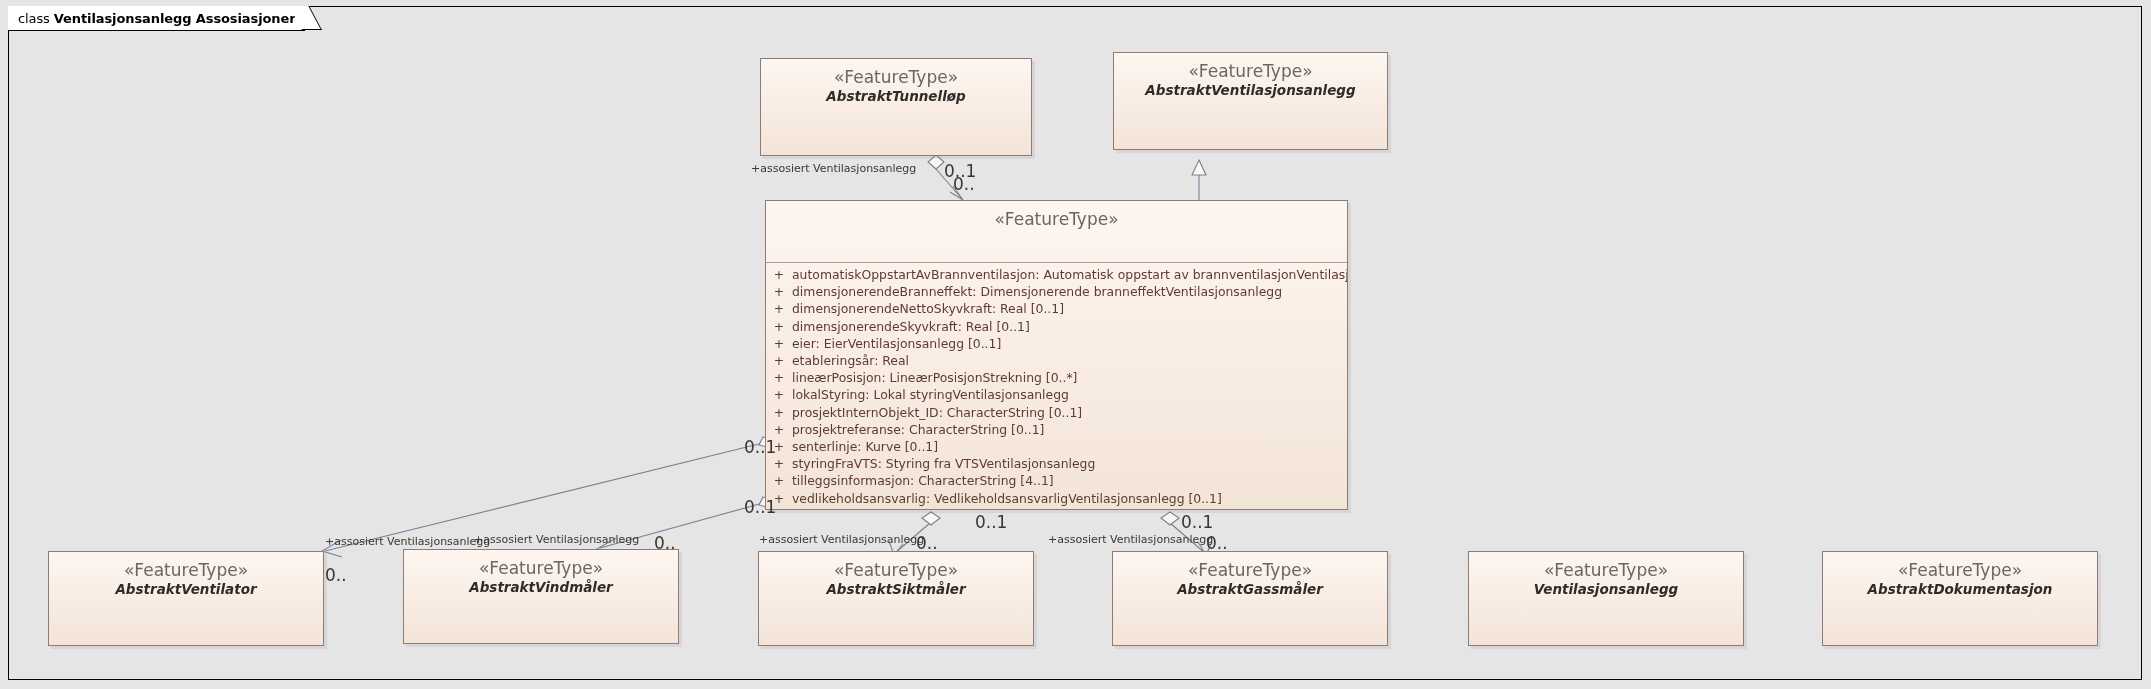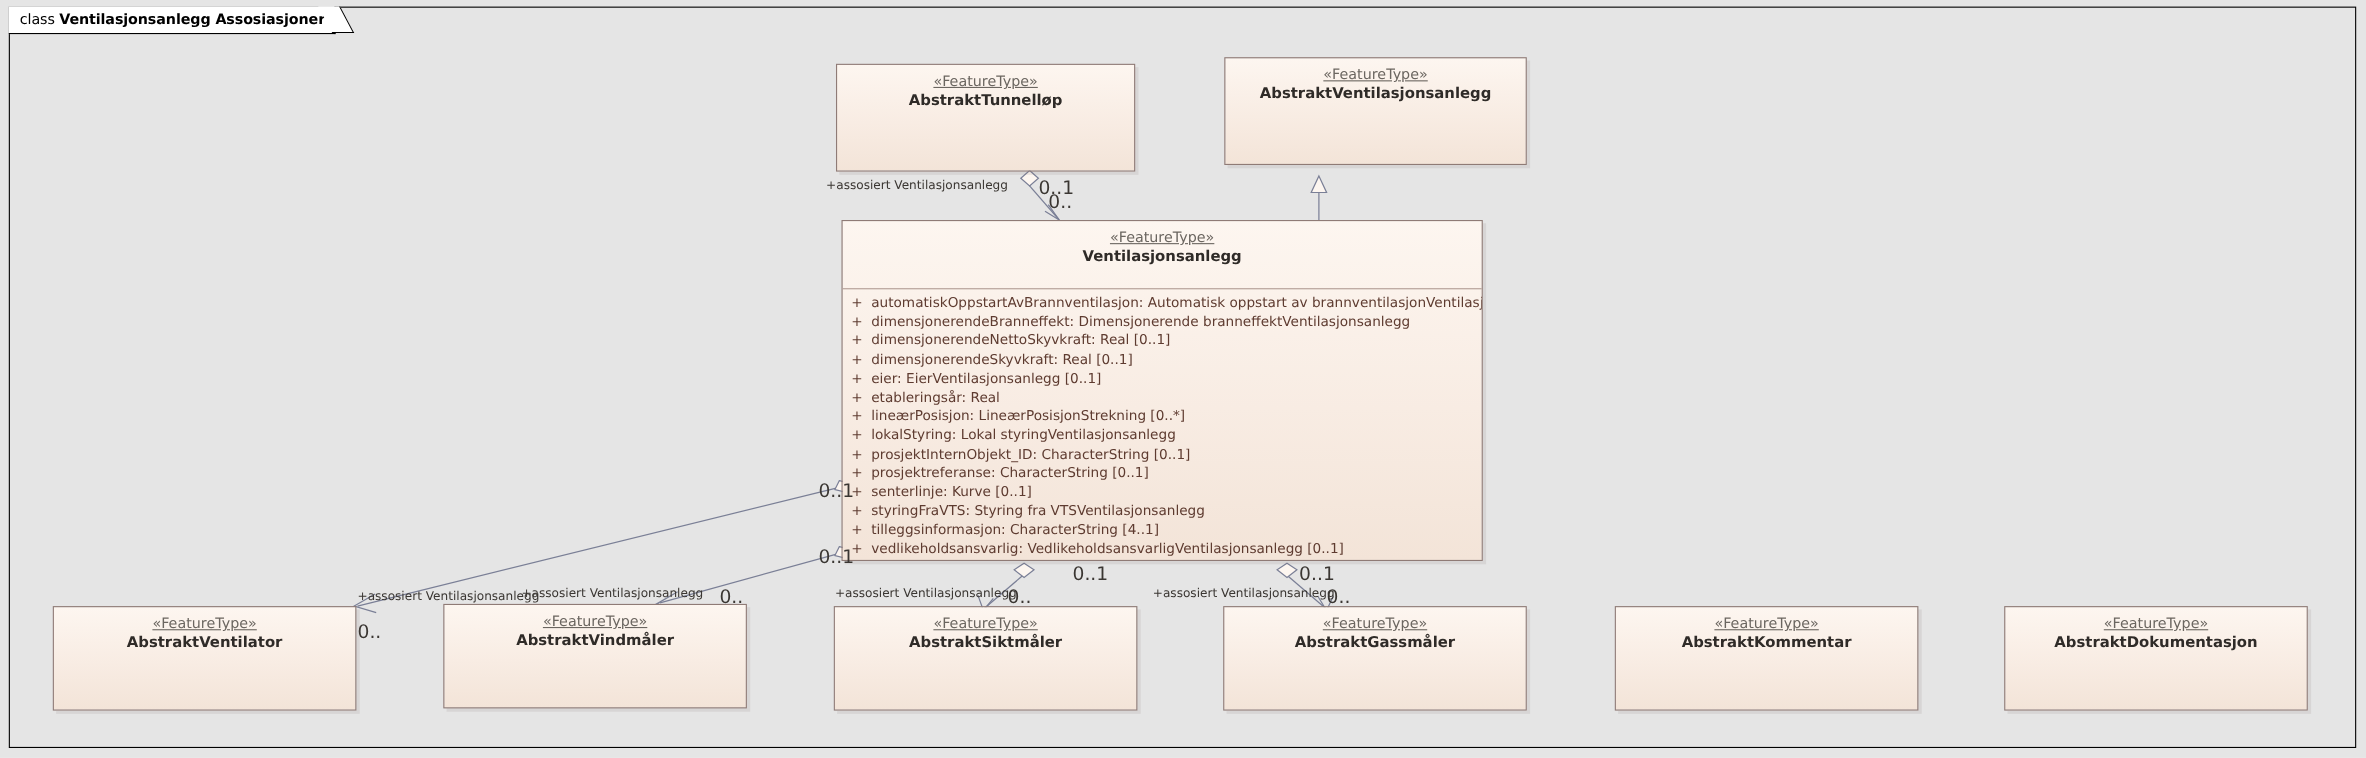--- a/index.html
+++ b/index.html
@@ -77,32 +77,32 @@
     background: linear-gradient(180deg, #fdf6f0 0%, #f8ece3 55%, #f3e4d8 100%);
     box-shadow: 3px 3px 0 rgba(120,110,105,0.13);
   }
   .uml-head {
     text-align: center;
     padding-top: 8px;
     padding-bottom: 6px;
     line-height: 1.26;
   }
   .stereo {
-    font-size: 13px;
+    font-size: 17px;
     color: #6b6660;
     display: block;
-    text-decoration: underline;
   }
   .cname {
     font-size: 13.5px;
     color: #2f2b28;
     display: block;
     font-weight: bold;
   }
   .cname.abstract {
+    font-style: italic;
   }
   .uml-sep {
     border-top: 1px solid #b09b93;
     margin: 0;
     height: 0;
     font-size: 0;
   }
   .attr-list {
     padding: 3px 0 4px 0;
   }
@@ -222,21 +222,20 @@
     </div>
   </div>
 
   <div class="lbl" style="left:751px; top:162px;">+assosiert Ventilasjonsanlegg</div>
   <div class="mult" style="left:944px; top:161px;">0..1</div>
   <div class="mult" style="left:953px; top:174px;">0..</div>
 
   <div class="uml" style="left:765px; top:200px; width:583px; height:310px;">
     <div class="uml-head" style="height:47px;">
       <span class="stereo">«FeatureType»</span>
-      <span class="cname">Ventilasjonsanlegg</span>
     </div>
     <div class="uml-sep"></div>
     <div class="attr-list" id="attr-host">
         <div class="attr-row">
           <span class="attr-vis">+</span>
           <span class="attr-text">automatiskOppstartAvBrannventilasjon: Automatisk oppstart av brannventilasjonVentilasjonsanlegg</span>
         </div>
         <div class="attr-row">
           <span class="attr-vis">+</span>
           <span class="attr-text">dimensjonerendeBranneffekt: Dimensjonerende branneffektVentilasjonsanlegg</span>
@@ -321,21 +320,21 @@
   <div class="uml" style="left:1112px; top:551px; width:276px; height:95px;">
     <div class="uml-head">
       <span class="stereo">«FeatureType»</span>
       <span class="cname abstract">AbstraktGassmåler</span>
     </div>
   </div>
 
   <div class="uml" style="left:1468px; top:551px; width:276px; height:95px;">
     <div class="uml-head">
       <span class="stereo">«FeatureType»</span>
-      <span class="cname abstract">AbstraktKommentar</span>
+      <span class="cname abstract">Ventilasjonsanlegg</span>
     </div>
   </div>
 
   <div class="uml" style="left:1822px; top:551px; width:276px; height:95px;">
     <div class="uml-head">
       <span class="stereo">«FeatureType»</span>
       <span class="cname abstract">AbstraktDokumentasjon</span>
     </div>
   </div>
 

